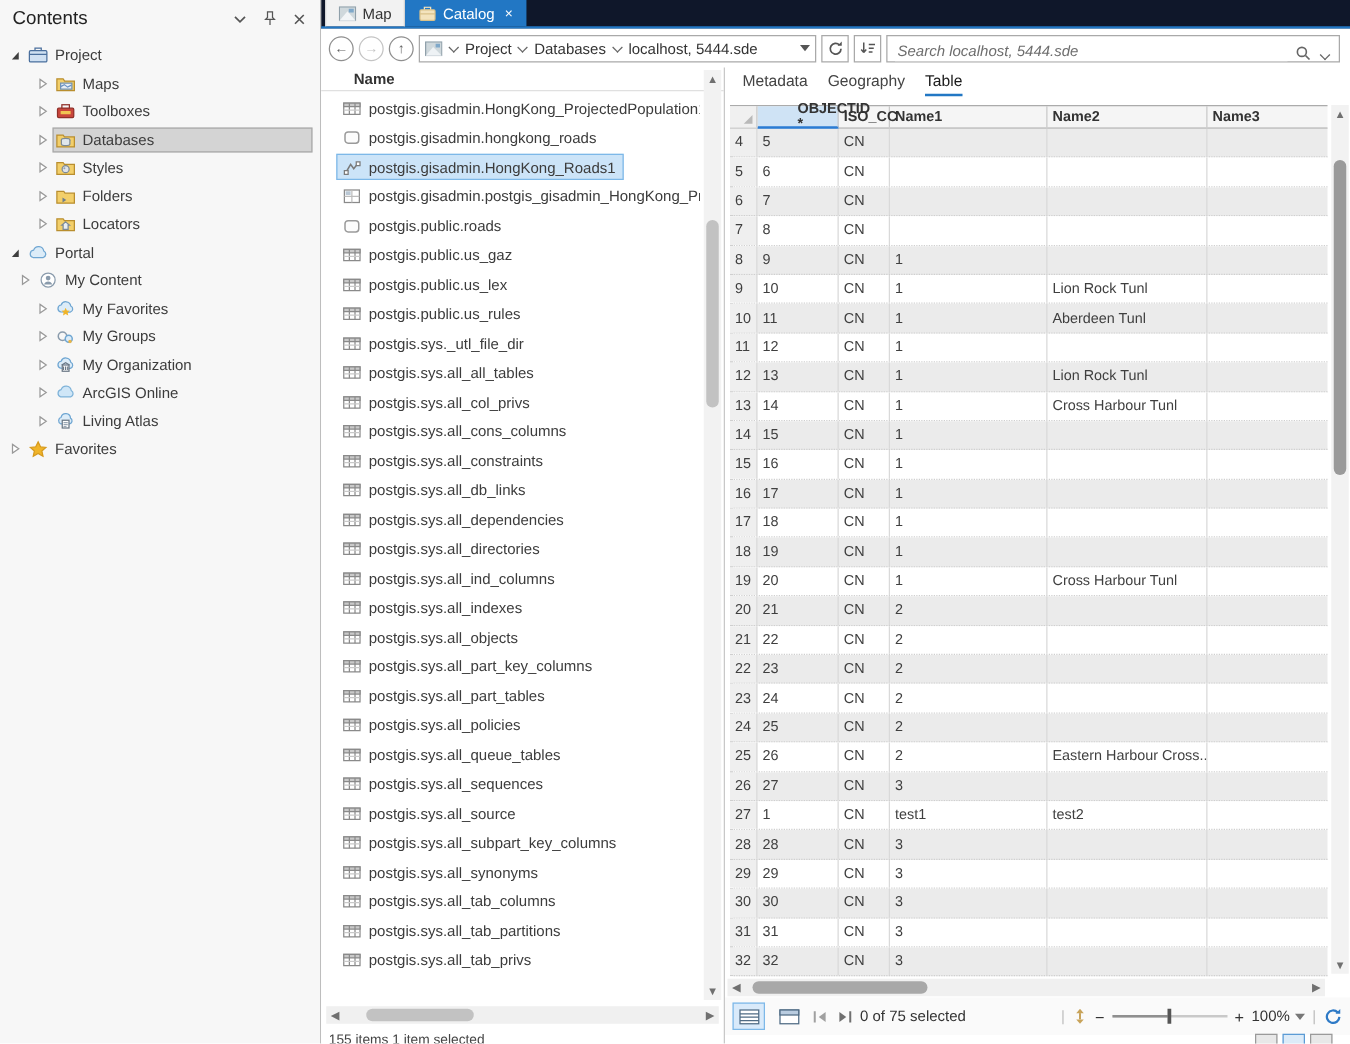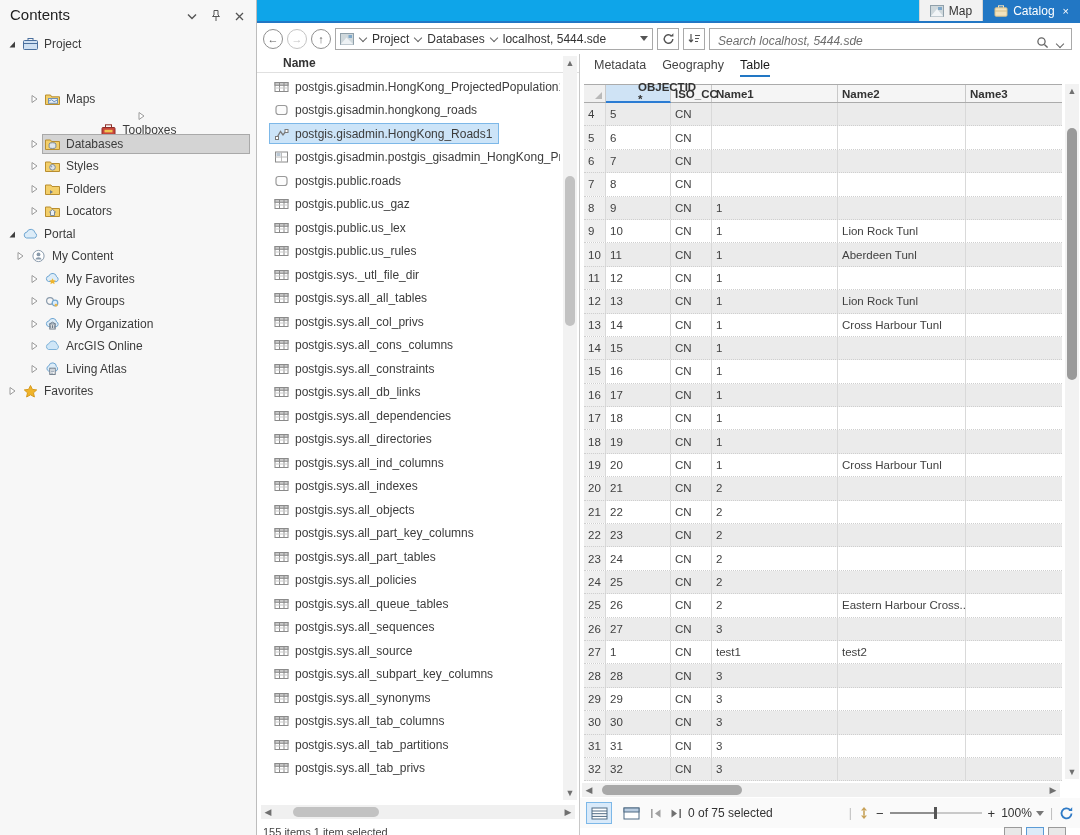--- a/index.html
+++ b/index.html
@@ -19,22 +19,22 @@
   .tree-row{height:22.5px;display:flex;align-items:center;}
   .tree-body{display:flex;align-items:center;height:20px;flex:1;margin-right:6px;
              border:1px solid transparent;box-sizing:border-box;}
   .tree-body.selected{background:#d4d4d4;border:1px solid #a9a9a9;}
   .tree-expander{width:16px;display:inline-flex;justify-content:center;flex:none;}
   .tree-ic{width:19px;margin-right:4px;}
   .tree-label{font-size:12px;color:#3c3c3c;white-space:nowrap;}
 
   
   .catalog{position:absolute;left:257px;top:0;width:823px;height:835px;background:#fff;}
-  .tabbar{height:21px;display:flex;align-items:flex-end;background:#0ea5e9;
-          border-bottom:2px solid #2277c4;padding-left:3px;justify-content:flex-end;}
+  .tabbar{height:21px;display:flex;align-items:flex-end;background:#0f172a;
+          border-bottom:2px solid #2277c4;padding-left:3px;}
   .vtab{height:21px;display:flex;align-items:center;gap:5px;padding:0 10px;font-size:12px;
         color:#333;background:#f2f2f2;border:1px solid #d5d5d5;border-bottom:none;cursor:pointer;}
   .vtab.active{background:#2277c4;color:#fff;border-color:#2277c4;}
   .vtab .closex{font-size:11px;margin-left:3px;}
 
   .toolbar{height:31px;display:flex;align-items:center;gap:4px;padding:0 4px 0 6px;background:#fff;}
   .navcircle{width:18px;height:18px;border-radius:50%;border:1px solid #8f8f8f;display:flex;
              align-items:center;justify-content:center;font-size:11px;color:#5f5f5f;cursor:pointer;flex:none;}
   .navcircle.disabled{border-color:#c4c4c4;color:#c4c4c4;}
   .breadcrumb{display:flex;align-items:center;height:22px;border:1px solid #a9a9a9;background:#fff;
@@ -143,38 +143,38 @@
             <span class="icon tree-ic">
               <svg width="17" height="14">
                 <rect x="6" y="1.5" width="5" height="3" fill="none" stroke="#4a6f9d"></rect>
                 <rect x="1.5" y="3.5" width="14" height="9" rx="1" fill="#cfe0f2" stroke="#4a6f9d"></rect>
                 <path d="M1.5 6.5 h14" stroke="#4a6f9d"></path>
               </svg>
             </span>
             <span class="tree-label">Project</span>
           </span>
         </div>
-        <div class="tree-row" style="padding-left: 26px; margin-top: 32px;">
+        <div class="tree-row" style="padding-left: 26px;">
           <span class="tree-expander">
             <svg width="10" height="12">
               <path d="M3 2.5 L8 6 L3 9.5 Z" fill="#fff" stroke="#9a9a9a"></path>
             </svg>
           </span>
           <span class="tree-body">
             <span class="icon tree-ic">
               <svg width="17" height="14">
                 <path d="M1.5 3 h5 l1.2 1.8 h7.8 v7.7 h-14 z" fill="#f3cf6a" stroke="#b98e2f"></path>
                 <rect x="4.5" y="6.5" width="9" height="4.8" fill="#e8eef4" stroke="#7292b4"></rect>
                 <path d="M4.5 9.3 l3 -1.6 2.6 2 3 -1.6" stroke="#6b93c4" fill="none"></path>
               </svg>
             </span>
             <span class="tree-label">Maps</span>
           </span>
         </div>
-        <div class="tree-row" style="padding-left: 26px; flex-direction: column;">
+        <div class="tree-row" style="padding-left: 26px;">
           <span class="tree-expander">
             <svg width="10" height="12">
               <path d="M3 2.5 L8 6 L3 9.5 Z" fill="#fff" stroke="#9a9a9a"></path>
             </svg>
           </span>
           <span class="tree-body">
             <span class="icon tree-ic">
               <svg width="17" height="14">
                 <rect x="5.5" y="1.8" width="6" height="3.4" fill="none" stroke="#8f2f28"></rect>
                 <rect x="2" y="4.5" width="13" height="7.5" rx="1" fill="#c9453b" stroke="#8f2f28"></rect>

